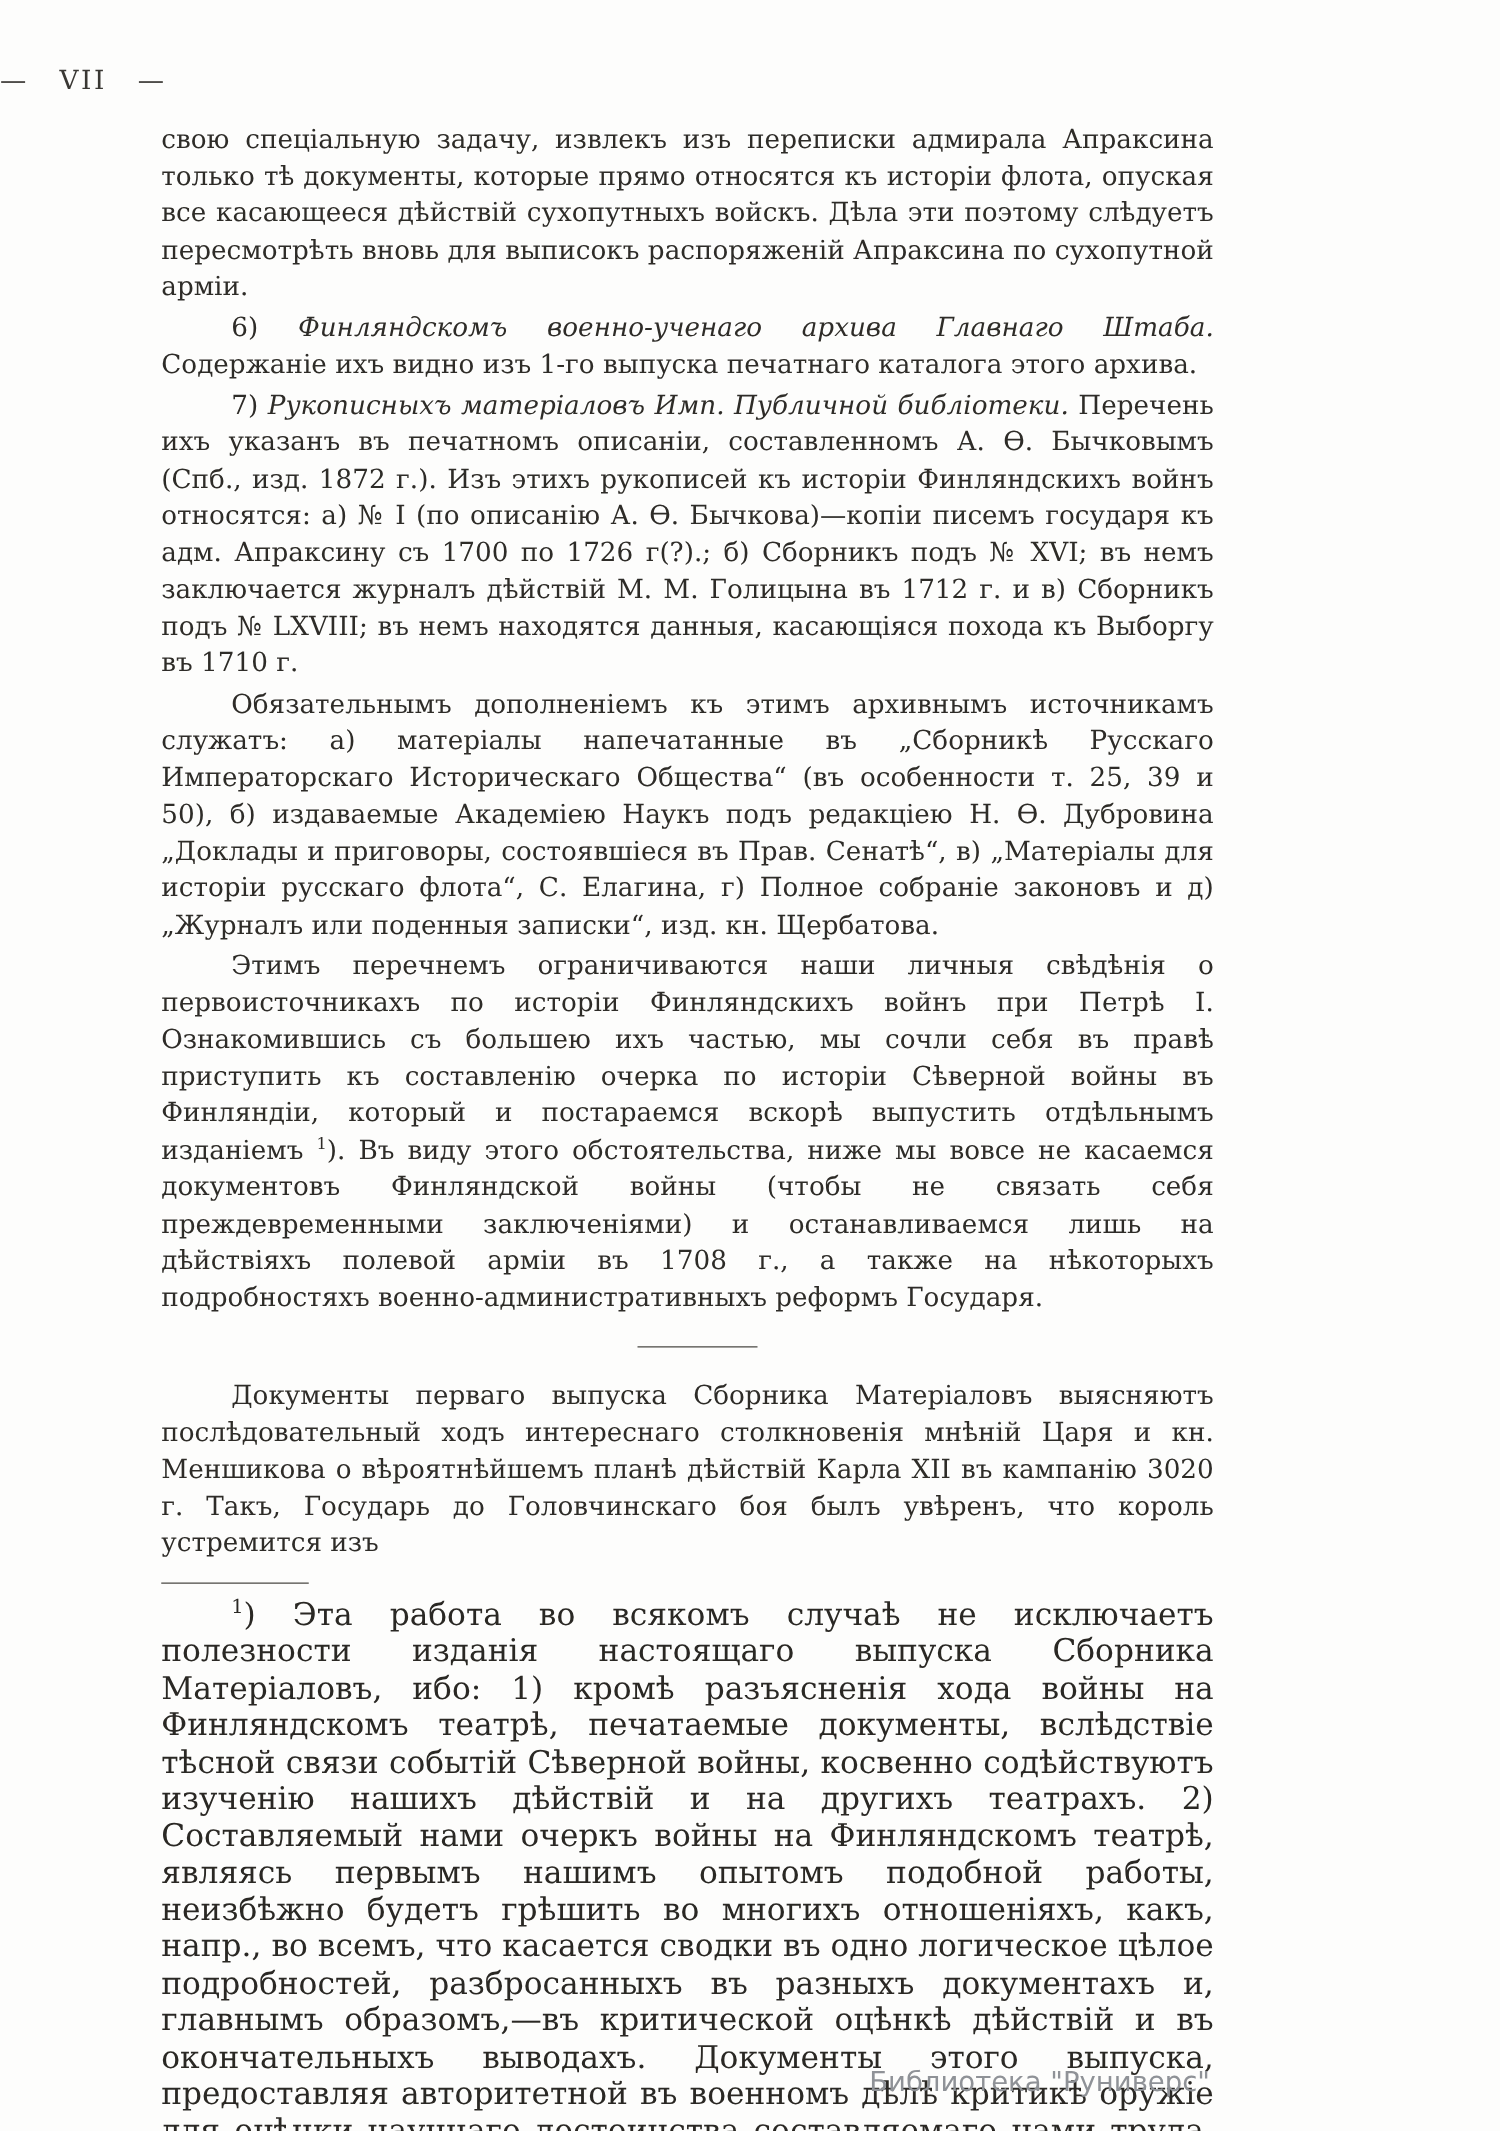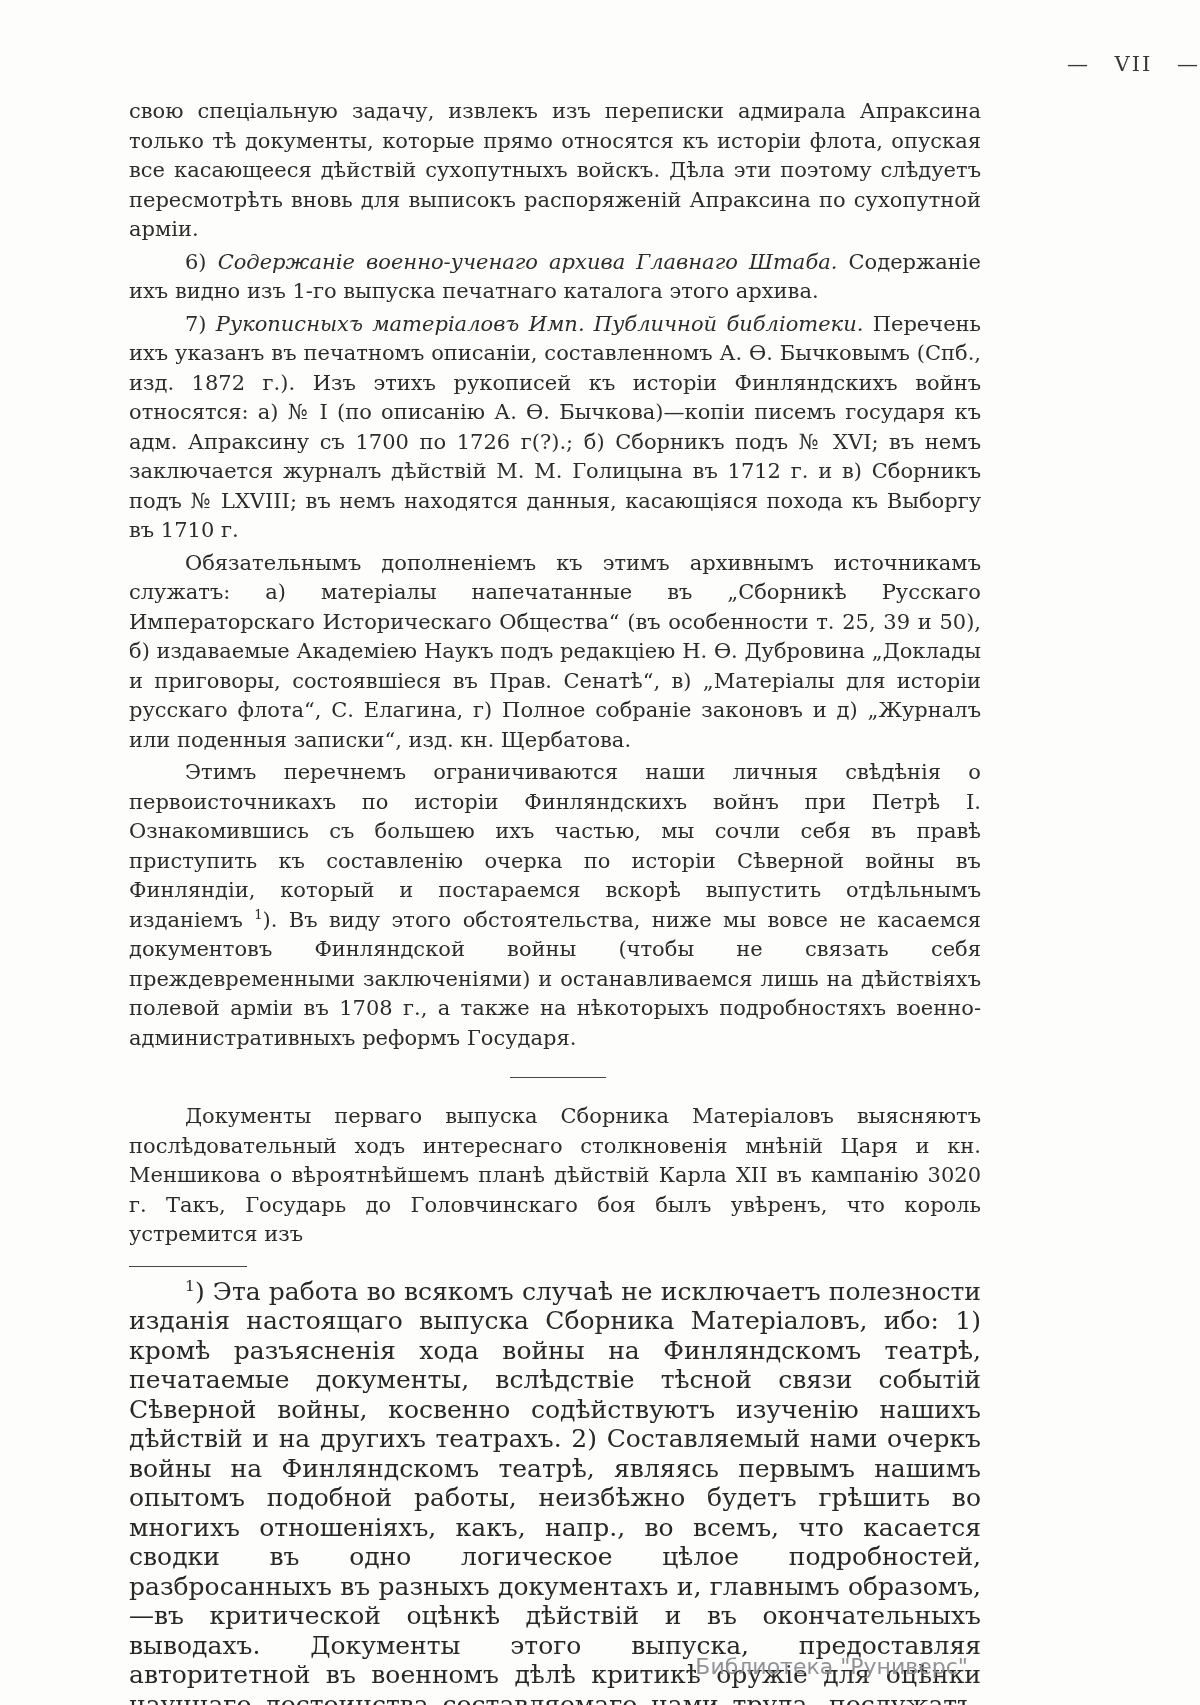--- a/index.html
+++ b/index.html
@@ -10,36 +10,36 @@
     height: 1705px;
     background: #fdfdfc;
     color: #2e2c28;
     font-family: "DejaVu Serif", "Liberation Serif", serif;
     overflow: hidden;
   }
   .page-header {
     position: absolute;
     top: 52px; left: 0;
     width: 100%;
-    text-align: right;
+    text-align: left;
     font-size: 21px;
     letter-spacing: 2px;
     word-spacing: 16px;
     color: #3a3834;
   }
   .text-block {
     position: absolute;
     left: 129px;
     top: 97px;
     width: 858px;
     font-size: 21px;
     line-height: 29.5px;
     text-align: justify;
   }
-  p { margin: 0 6px 3px 0; }
+  p { margin: 0 16px 3px 0; }
   .indent { text-indent: 56px; }
   .italic { font-style: italic; }
   sup.fnref {
     font-size: 0.62em;
     vertical-align: super;
     line-height: 0;
   }
   hr.section-divider {
     width: 96px;
     border: none;
@@ -74,21 +74,21 @@
 <div class="page">
 
   <header class="page-header">
     <span>— VII —</span>
   </header>
 
   <main class="text-block">
 
     <p class="para">свою спеціальную задачу, извлекъ изъ переписки адмирала Апраксина только тѣ документы, которые прямо относятся къ исторіи флота, опуская все касающееся дѣйствій сухопутныхъ войскъ. Дѣла эти поэтому слѣдуетъ пересмотрѣть вновь для выписокъ распоряженій Апраксина по сухопутной арміи.</p>
 
-    <p class="para indent"><span>6) </span><span class="italic">Содержаніе военно-ученаго архива Главнаго Штаба.</span><span> Содержаніе ихъ видно изъ 1-го выпуска печатнаго каталога этого архива.</span></p>
+    <p class="para indent"><span>6) </span><span class="italic">Финляндскомъ военно-ученаго архива Главнаго Штаба.</span><span> Содержаніе ихъ видно изъ 1-го выпуска печатнаго каталога этого архива.</span></p>
 
     <p class="para indent"><span>7) </span><span class="italic">Рукописныхъ матеріаловъ Имп. Публичной библіотеки.</span><span> Перечень ихъ указанъ въ печатномъ описаніи, составленномъ А. Ѳ. Бычковымъ (Спб., изд. 1872 г.). Изъ этихъ рукописей къ исторіи Финляндскихъ войнъ относятся: а) № I (по описанію А. Ѳ. Бычкова)—копіи писемъ государя къ адм. Апраксину съ 1700 по 1726 г(?).; б) Сборникъ подъ № XVI; въ немъ заключается журналъ дѣйствій М. М. Голицына въ 1712 г. и в) Сборникъ подъ № LXVIII; въ немъ находятся данныя, касающіяся похода къ Выборгу въ 1710 г.</span></p>
 
     <p class="para indent">Обязательнымъ дополненіемъ къ этимъ архивнымъ источникамъ служатъ: а) матеріалы напечатанные въ „Сборникѣ Русскаго Императорскаго Историческаго Общества“ (въ особенности т. 25, 39 и 50), б) издаваемые Академіею Наукъ подъ редакціею Н. Ѳ. Дубровина „Доклады и приговоры, состоявшіеся въ Прав. Сенатѣ“, в) „Матеріалы для исторіи русскаго флота“, С. Елагина, г) Полное собраніе законовъ и д) „Журналъ или поденныя записки“, изд. кн. Щербатова.</p>
 
     <p class="para indent"><span>Этимъ перечнемъ ограничиваются наши личныя свѣдѣнія о первоисточникахъ по исторіи Финляндскихъ войнъ при Петрѣ I. Ознакомившись съ большею ихъ частью, мы сочли себя въ правѣ приступить къ составленію очерка по исторіи Сѣверной войны въ Финляндіи, который и постараемся вскорѣ выпустить отдѣльнымъ изданіемъ </span><sup class="fnref">1</sup><span>). Въ виду этого обстоятельства, ниже мы вовсе не касаемся документовъ Финляндской войны (чтобы не связать себя преждевременными заключеніями) и останавливаемся лишь на дѣйствіяхъ полевой арміи въ 1708 г., а также на нѣкоторыхъ подробностяхъ военно-административныхъ реформъ Государя.</span></p>
 
     <hr class="section-divider">
 
     <p class="para indent">Документы перваго выпуска Сборника Матеріаловъ выясняютъ послѣдовательный ходъ интереснаго столкновенія мнѣній Царя и кн. Меншикова о вѣроятнѣйшемъ планѣ дѣйствій Карла XII въ кампанію 3020 г. Такъ, Государь до Головчинскаго боя былъ увѣренъ, что король устремится изъ</p>

